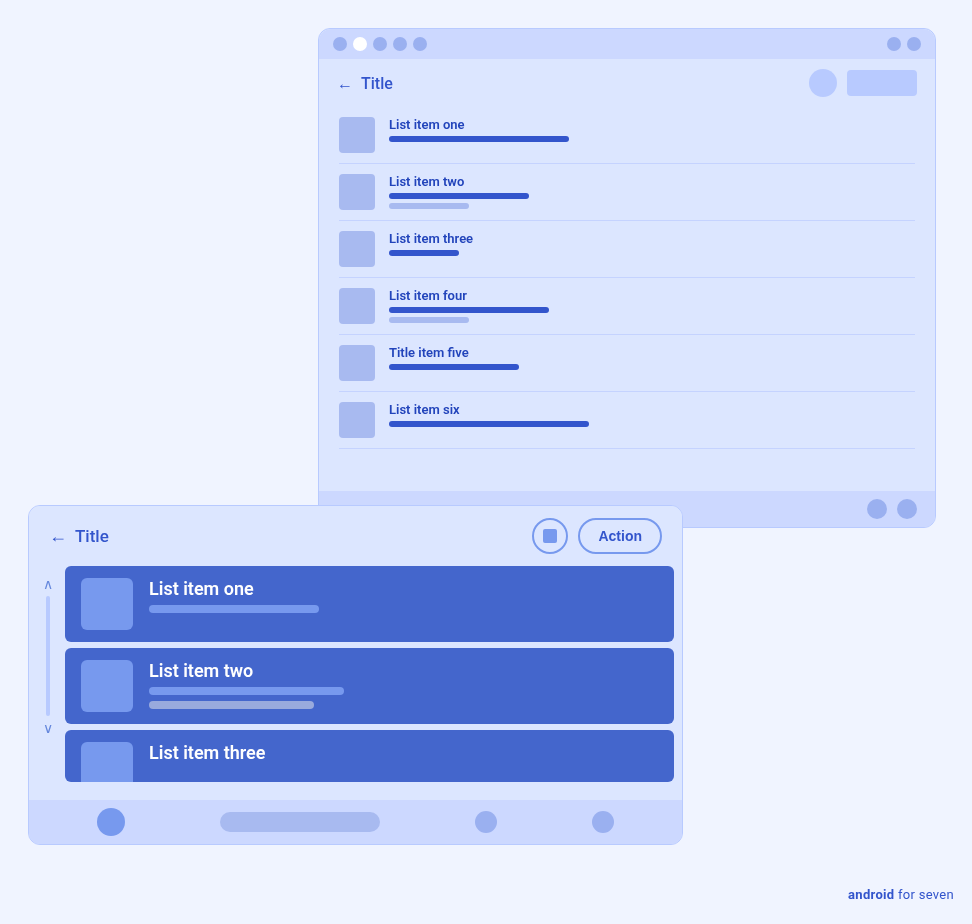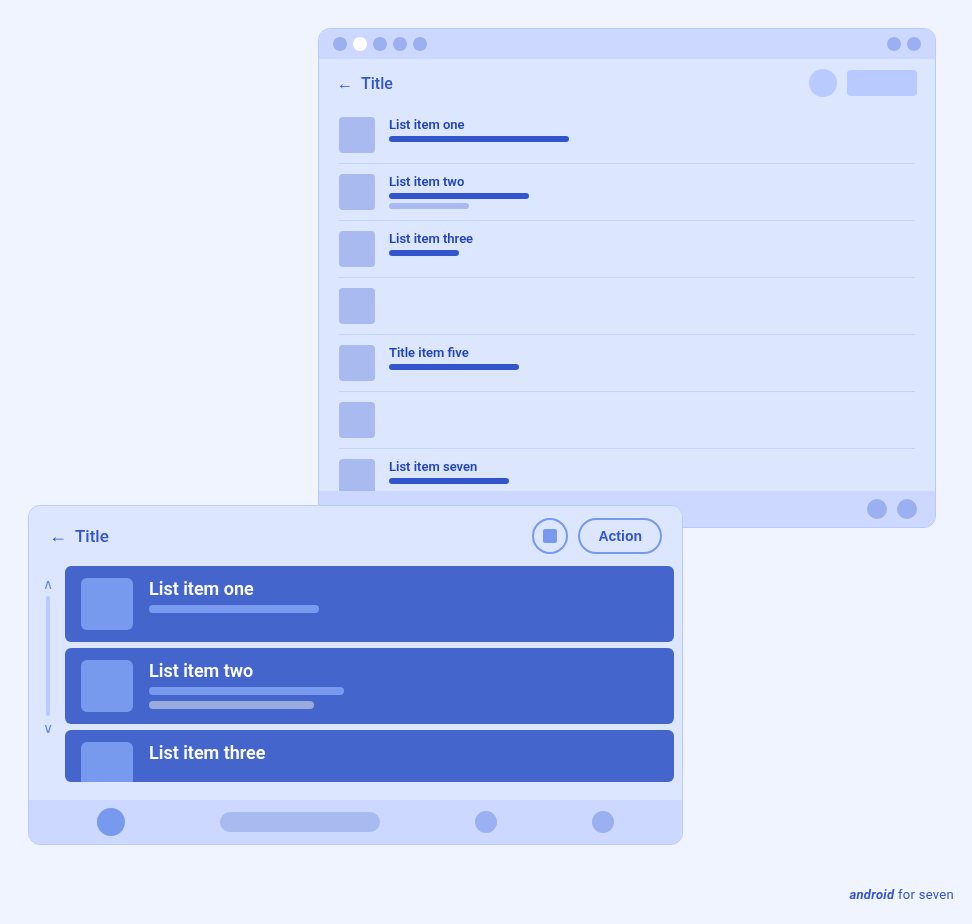--- a/index.html
+++ b/index.html
@@ -350,21 +350,20 @@
       bottom: 22px;
       right: 18px;
       color: #3355cc;
       font-size: 13px;
       font-weight: 400;
       letter-spacing: 0.3px;
     }
 
     .watermark strong {
       font-weight: 700;
-      font-style: italic;
     }
   </style>
 </head>
 <body>
 
 <div class="back-card">
 
   <div class="chrome-dots">
     <div class="dot"></div>
     <div class="dot white"></div>
@@ -409,41 +408,43 @@
     <div class="back-list-item">
       <div class="thumb"></div>
       <div class="content">
         <span class="item-title">List item three</span>
         <div class="bar" style="width:70px"></div>
       </div>
     </div>
 
     <div class="back-list-item">
       <div class="thumb"></div>
+      <div class="content">
+        <span class="item-title">List item four</span>
+        <div class="bar" style="width:160px"></div>
+        <div class="bar-light" style="width:80px"></div>
+      </div>
     </div>
 
     <div class="back-list-item">
       <div class="thumb"></div>
       <div class="content">
         <span class="item-title">Title item five</span>
         <div class="bar" style="width:130px"></div>
       </div>
     </div>
 
     <div class="back-list-item">
       <div class="thumb"></div>
-    </div>
-
-    <div class="back-list-item">
-      <div class="thumb"></div>
-      <div class="content">
-        <span class="item-title">List item seven</span>
-        <div class="bar" style="width:120px"></div>
-      </div>
-    </div>
+      <div class="content">
+        <span class="item-title">List item six</span>
+        <div class="bar" style="width:200px"></div>
+      </div>
+    </div>
+
   </div>
 
   <div class="back-bottom-bar">
     <div class="back-bottom-dot"></div>
     <div class="back-bottom-dot"></div>
   </div>
 </div>
 
 <div class="front-card">
 

